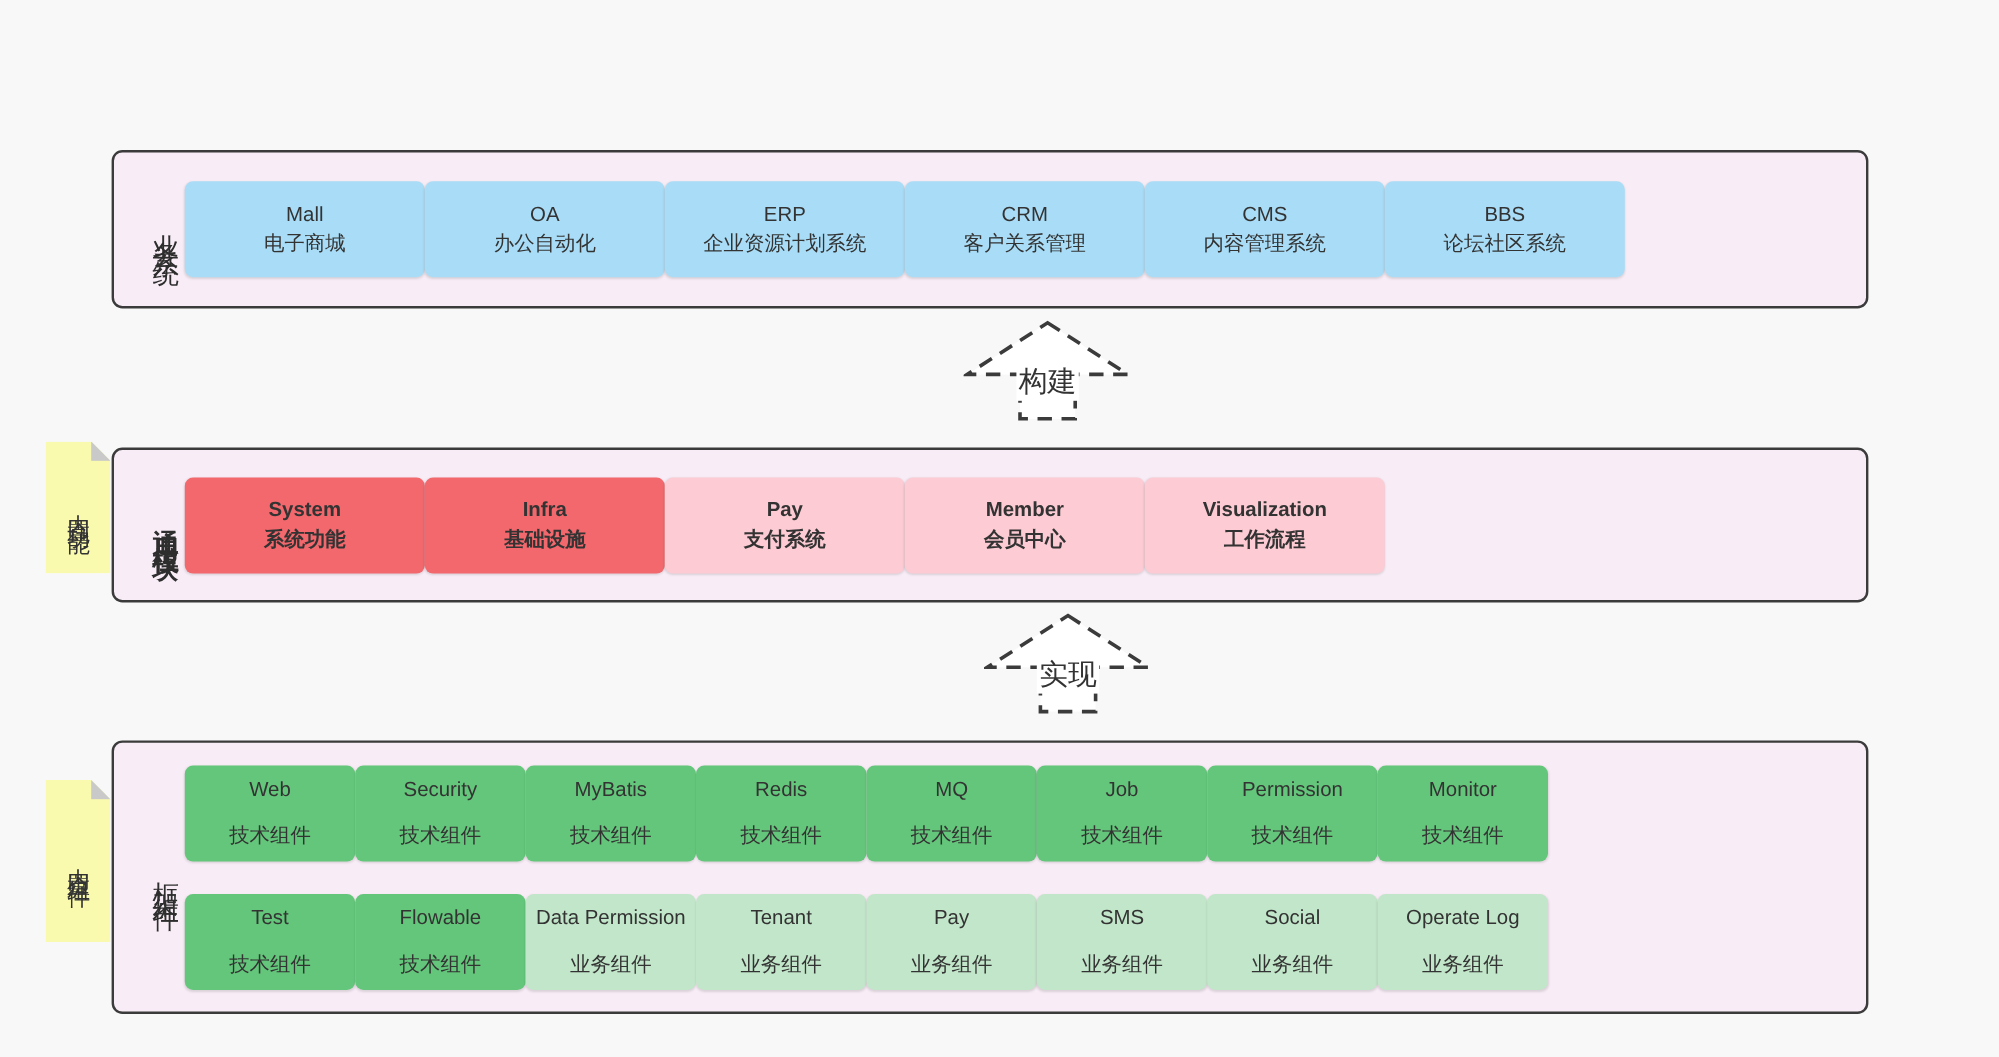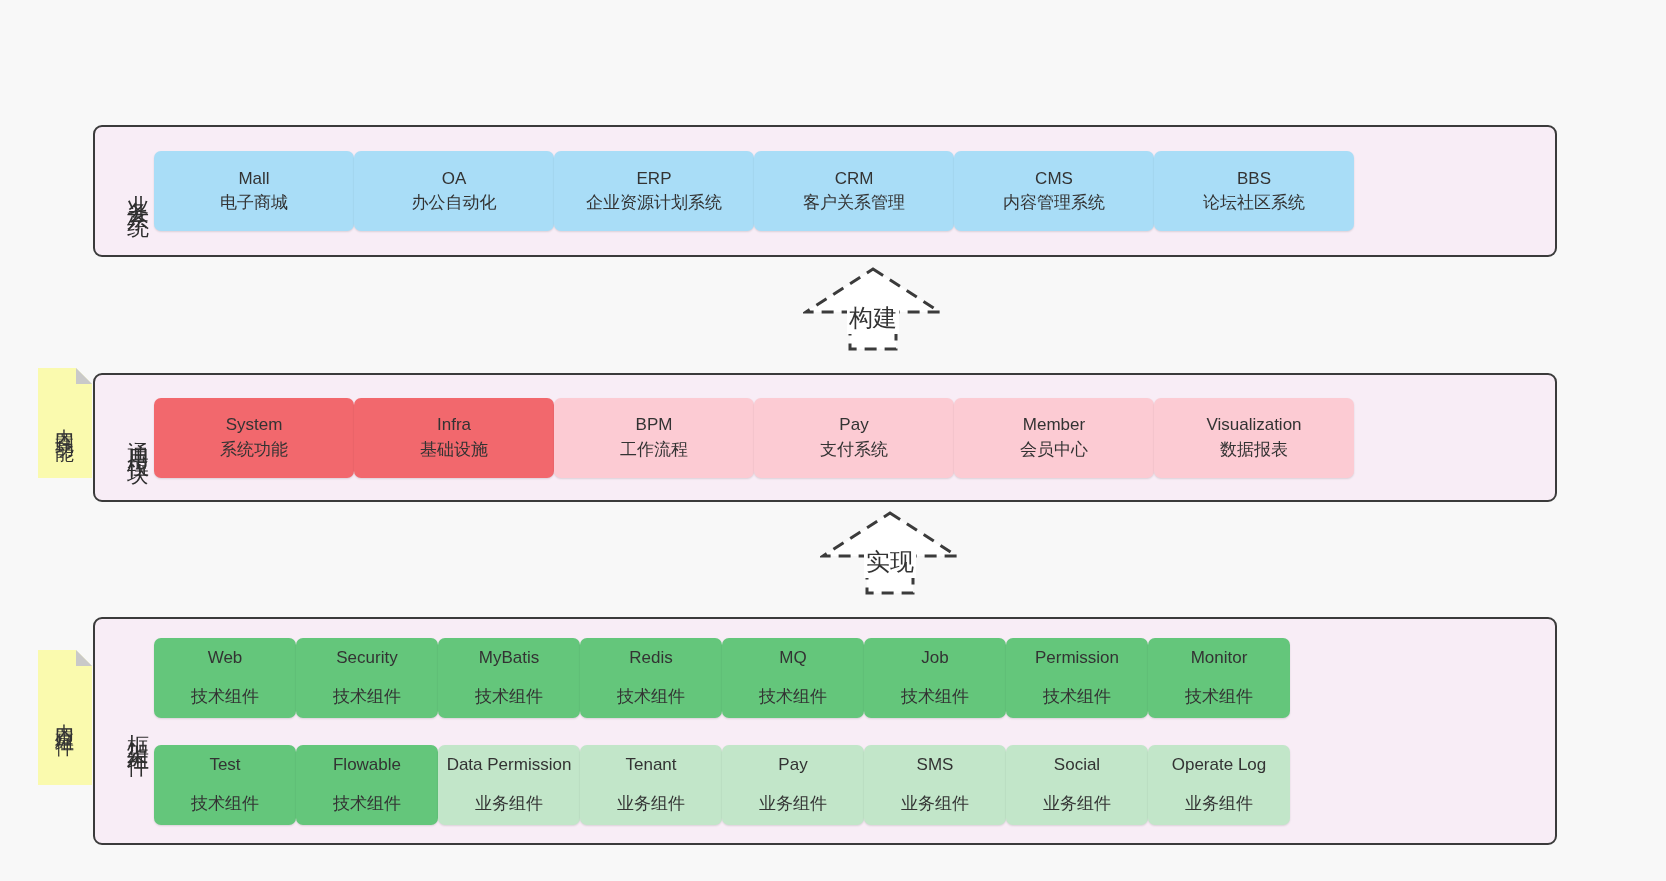--- a/index.html
+++ b/index.html
@@ -8,21 +8,21 @@
     background:var(--page-bg,#f8f8f8);
     font-family:"Liberation Sans","DejaVu Sans",sans-serif;
     color:var(--text,#333);
   }
   .layer{
     position:absolute;left:93px;width:1464px;box-sizing:border-box;
     background:var(--layer-bg);border:2px solid var(--layer-border);
     border-radius:9px;display:flex;align-items:center;
   }
   #layer-business{top:125px;height:132px;}
-  #layer-modules{top:373px;height:129px;}
+  #layer-modules{top:373px;height:129px;font-weight:bold;}
   #layer-components{top:617px;height:228px;}
   .layer-label{
     writing-mode:vertical-rl;text-orientation:upright;
     font-size:22px;letter-spacing:7px;line-height:1;
     color:#2e2e2e;margin-left:18px;width:36px;text-align:center;flex:0 0 auto;
   }
   .layer-body{flex:1;display:flex;flex-direction:column;justify-content:center;gap:27px;padding:0 47px 0 5px;}
   .box-row{display:flex;justify-content:flex-start;}
   .box{
     height:80px;border-radius:7px;box-sizing:border-box;
@@ -115,34 +115,30 @@
       <div class="box-row cols6">
           <div class="box red">
             <div>System</div>
             <div>系统功能</div>
           </div>
           <div class="box red">
             <div>Infra</div>
             <div>基础设施</div>
           </div>
           <div class="box pink">
-            <div>BPM</div>
-            <div>工作流程</div>
-          </div>
-          <div class="box pink">
             <div>Pay</div>
             <div>支付系统</div>
           </div>
           <div class="box pink">
             <div>Member</div>
             <div>会员中心</div>
           </div>
           <div class="box pink">
             <div>Visualization</div>
-            <div>数据报表</div>
+            <div>工作流程</div>
           </div>
         </div>
     </div>
   </section>
 
   <div class="arrow" id="arrow-implement">
     <svg width="140" height="86" viewBox="0 0 140 86">
       <polygon points="70,3 137,46 93,46 93,83 47,83 47,46 3,46" fill="#ffffff" stroke="#3b3b3b" stroke-width="3" stroke-dasharray="12 8" stroke-linejoin="miter"></polygon>
     </svg>
     <span class="arrow-label">实现</span>

